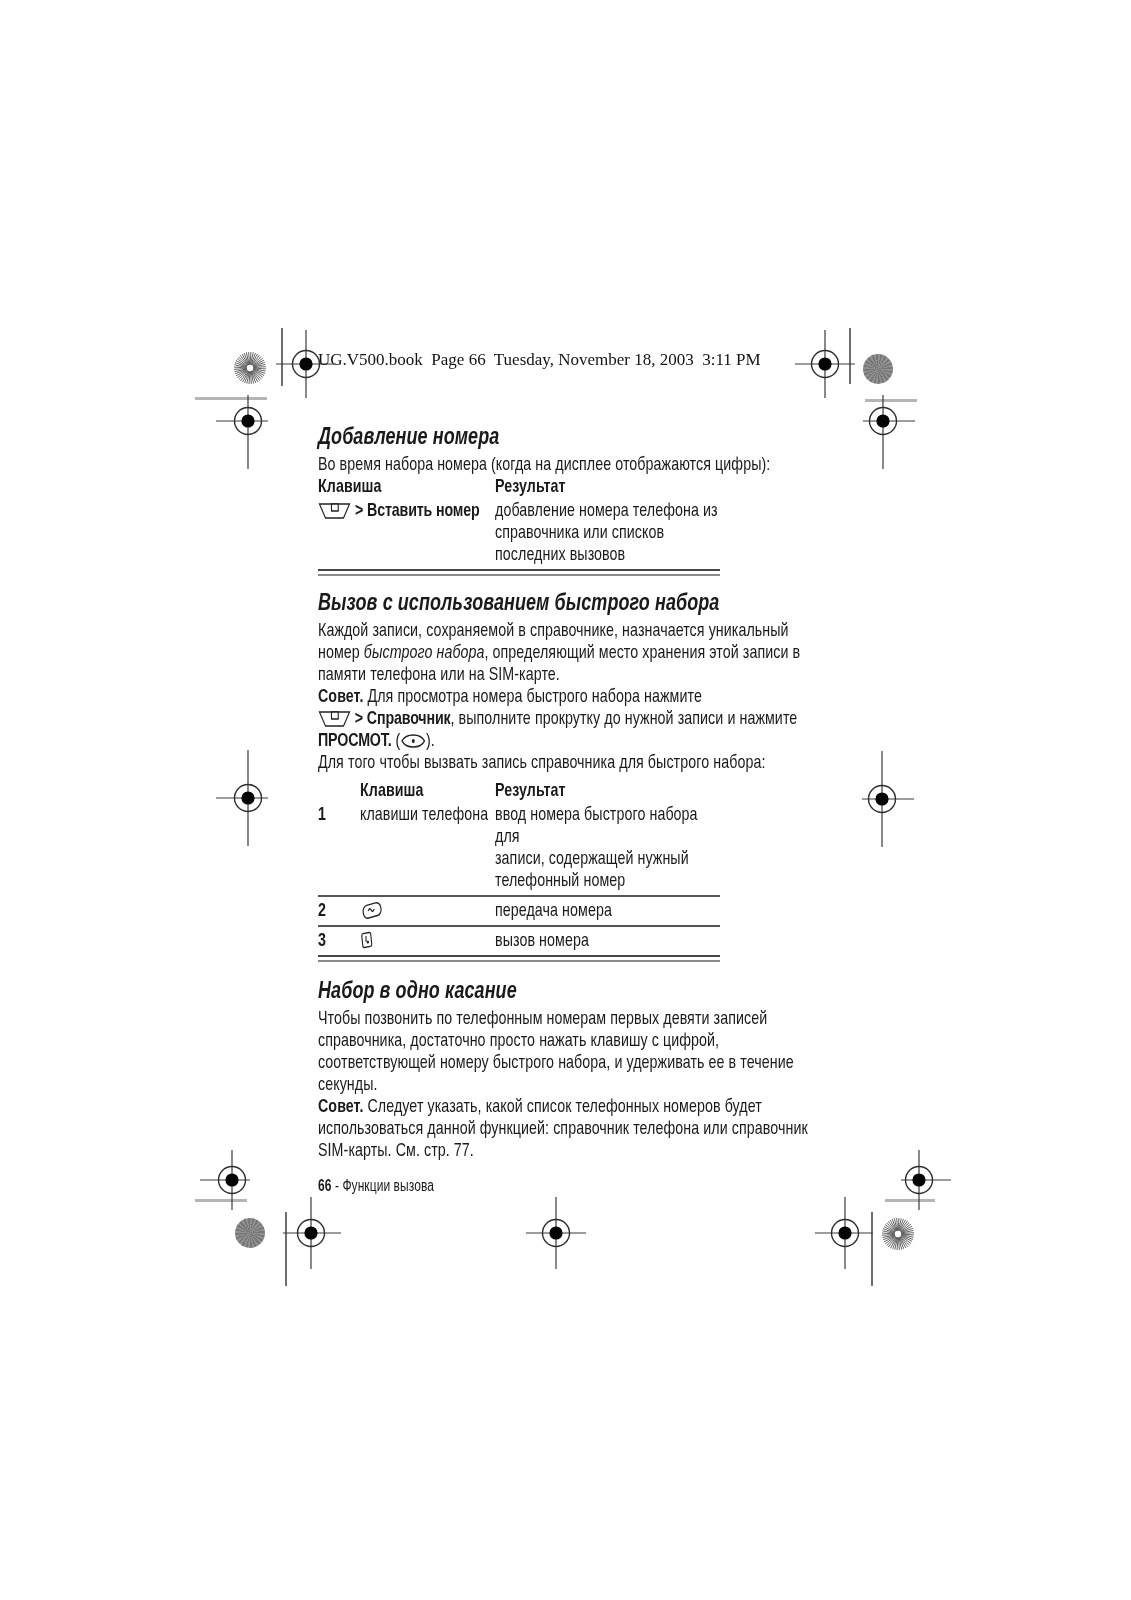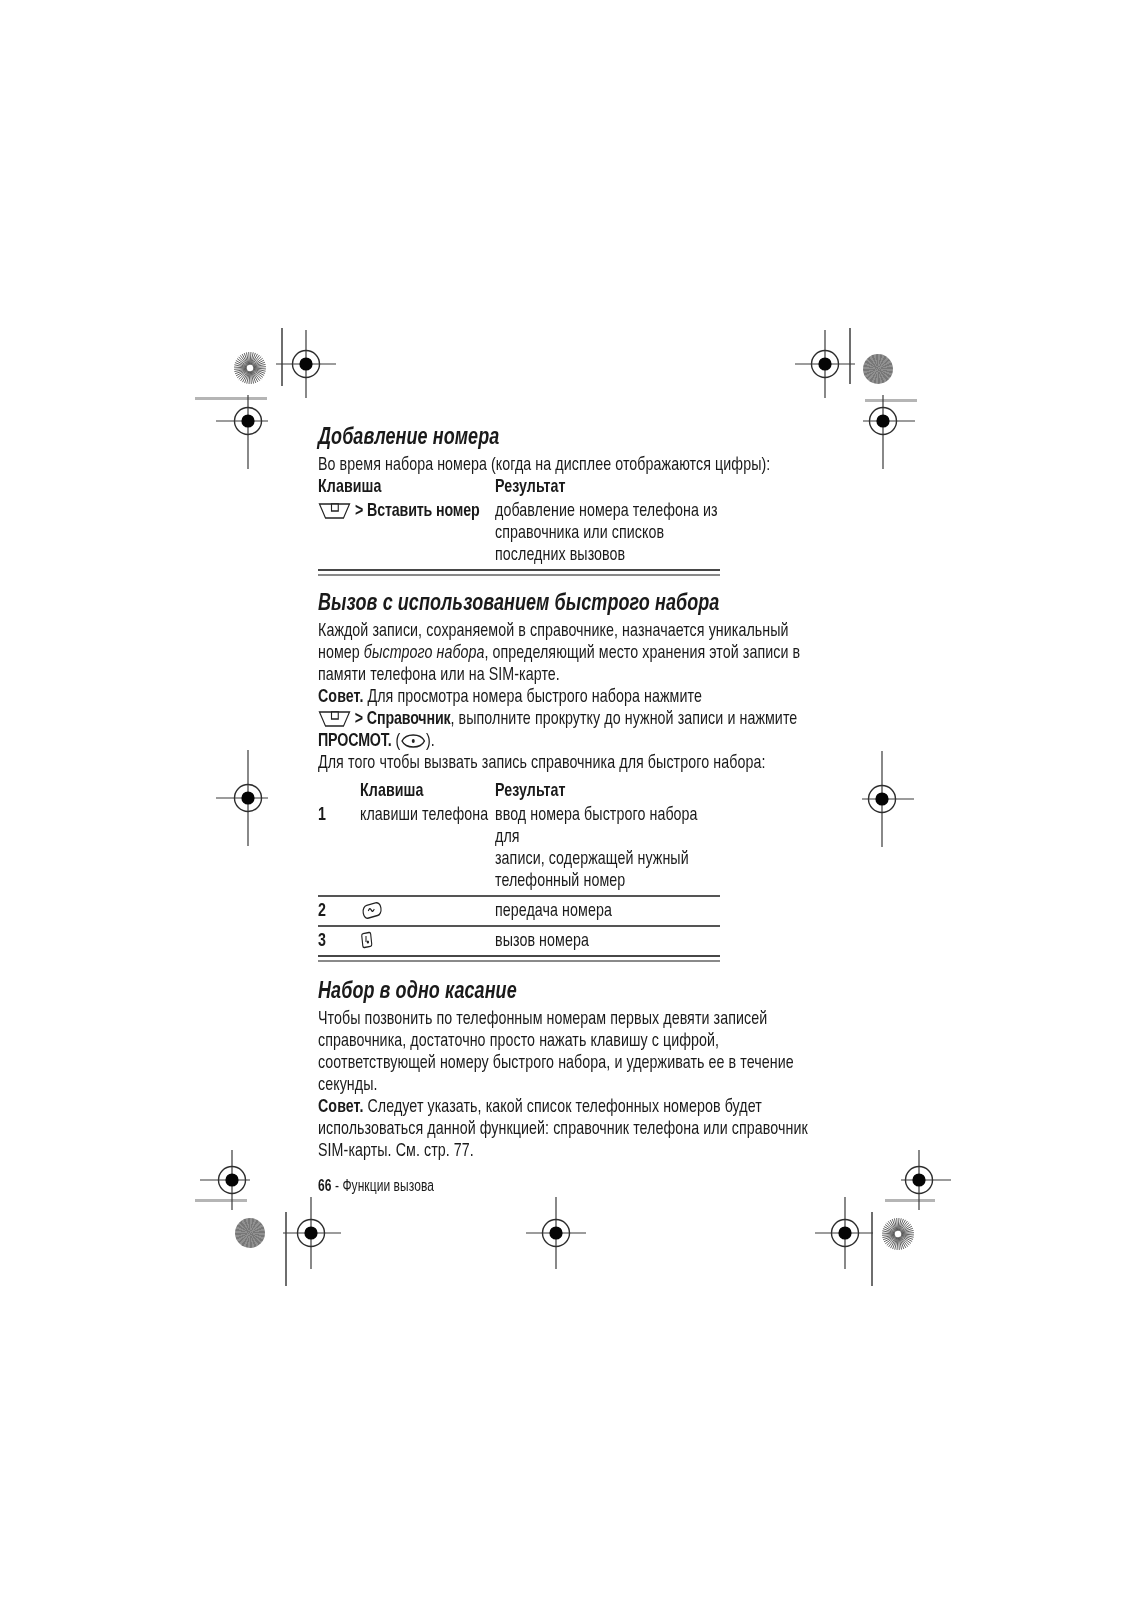--- a/index.html
+++ b/index.html
@@ -225,20 +225,21 @@
       <circle class="ring" cx="32" cy="48" r="13.5"></circle>
       <circle class="dot" cx="32" cy="48" r="6.6"></circle>
     </svg>
   <svg class="mark cross" style="left:813px;top:1185px;" width="64" height="96">
       <line x1="32" y1="12" x2="32" y2="84"></line>
       <line x1="2" y1="48" x2="60" y2="48"></line>
       <circle class="ring" cx="32" cy="48" r="13.5"></circle>
       <circle class="dot" cx="32" cy="48" r="6.6"></circle>
     </svg>
 
+  <div class="doc-header">UG.V500.book  Page 66  Tuesday, November 18, 2003  3:11 PM</div>
 
   <div class="content">
 
     <h2 class="sec-title mb4">Добавление номера</h2>
     <p class="mb14">Во время набора номера (когда на дисплее отображаются цифры):</p>
 
     <div class="ktable">
       <div class="t-head">
         <div class="c-key1">Клавиша</div>
         <div class="c-res">Результат</div>

